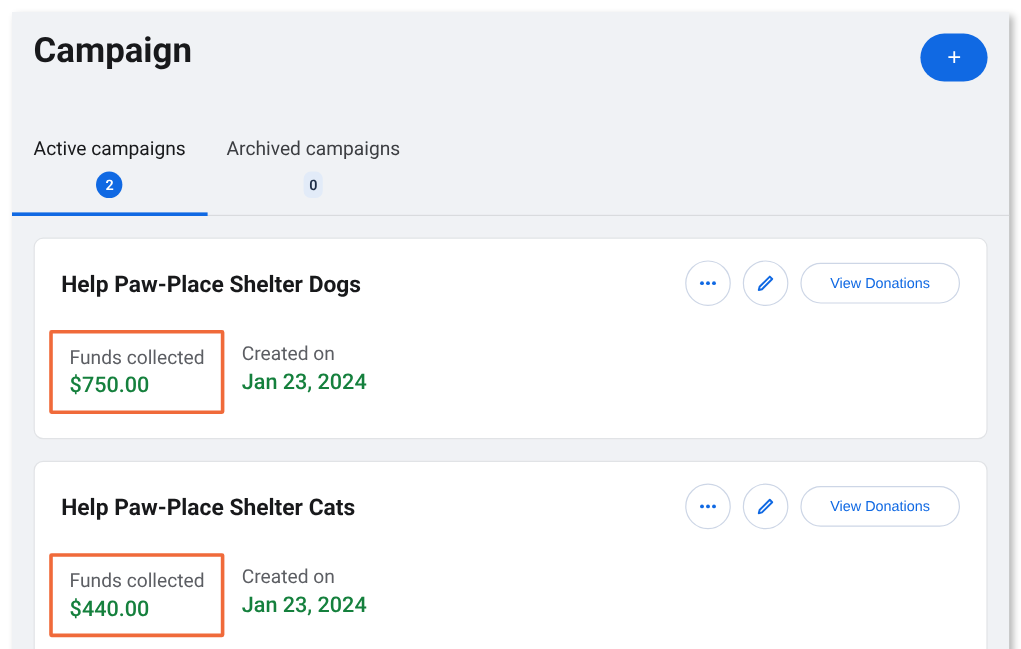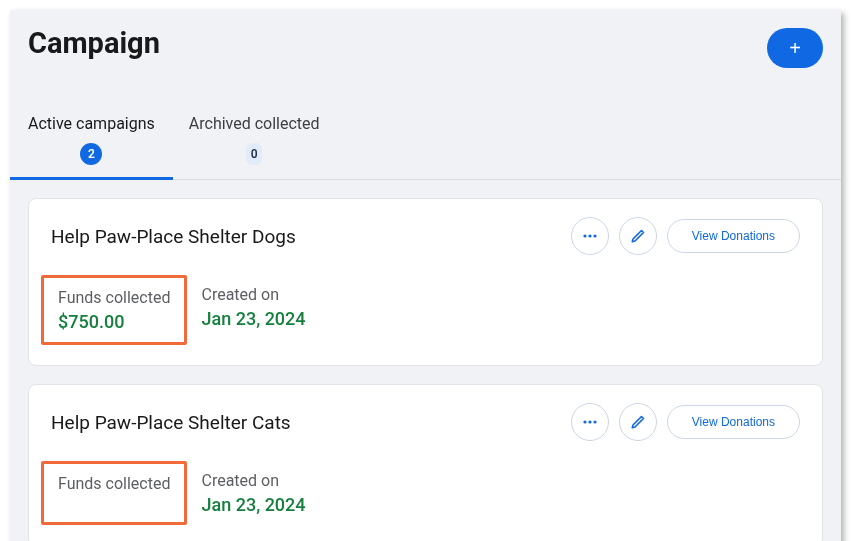--- a/index.html
+++ b/index.html
@@ -123,21 +123,21 @@
       padding: 0;
     }
     .card-head {
       display: flex;
       align-items: center;
       justify-content: space-between;
       padding: 18px 22px 14px 22px;
     }
     .card-title {
       font-size: 19px;
-      font-weight: 400;
+      font-weight: 700;
       color: #18191b;
     }
     .card-actions {
       display: flex;
       align-items: center;
       gap: 10px;
     }
     .icon-btn {
       width: 38px;
       height: 38px;
@@ -195,21 +195,21 @@
       <span class="plus">+</span>
     </button>
   </div>
 
   <div class="tabs">
     <div class="tab active">
       <span>Active campaigns</span>
       <span class="badge">2</span>
     </div>
     <div class="tab">
-      <span>Archived collected</span>
+      <span>Archived campaigns</span>
       <span class="badge light">0</span>
     </div>
   </div>
 
   <div class="campaigns">
 
     <div class="card">
       <div class="card-head">
         <div class="card-title">Help Paw-Place Shelter Dogs</div>
         <div class="card-actions">
@@ -255,20 +255,21 @@
             <svg width="18" height="18" viewBox="0 0 18 18" fill="none" stroke="#1069e3" stroke-width="1.6" stroke-linecap="round" stroke-linejoin="round">
                 <path d="M12.5 3.5l2 2L6 14l-2.7.7L4 12l8.5-8.5z"></path>
               </svg>
           </button>
           <button class="view-btn">View Donations</button>
         </div>
       </div>
       <div class="card-body">
         <div class="stat highlighted">
           <div class="stat-label">Funds collected</div>
+          <div class="stat-value">$440.00</div>
         </div>
         <div class="stat">
           <div class="stat-label">Created on</div>
           <div class="stat-value">Jan 23, 2024</div>
         </div>
       </div>
     </div>
 
   </div>
 

